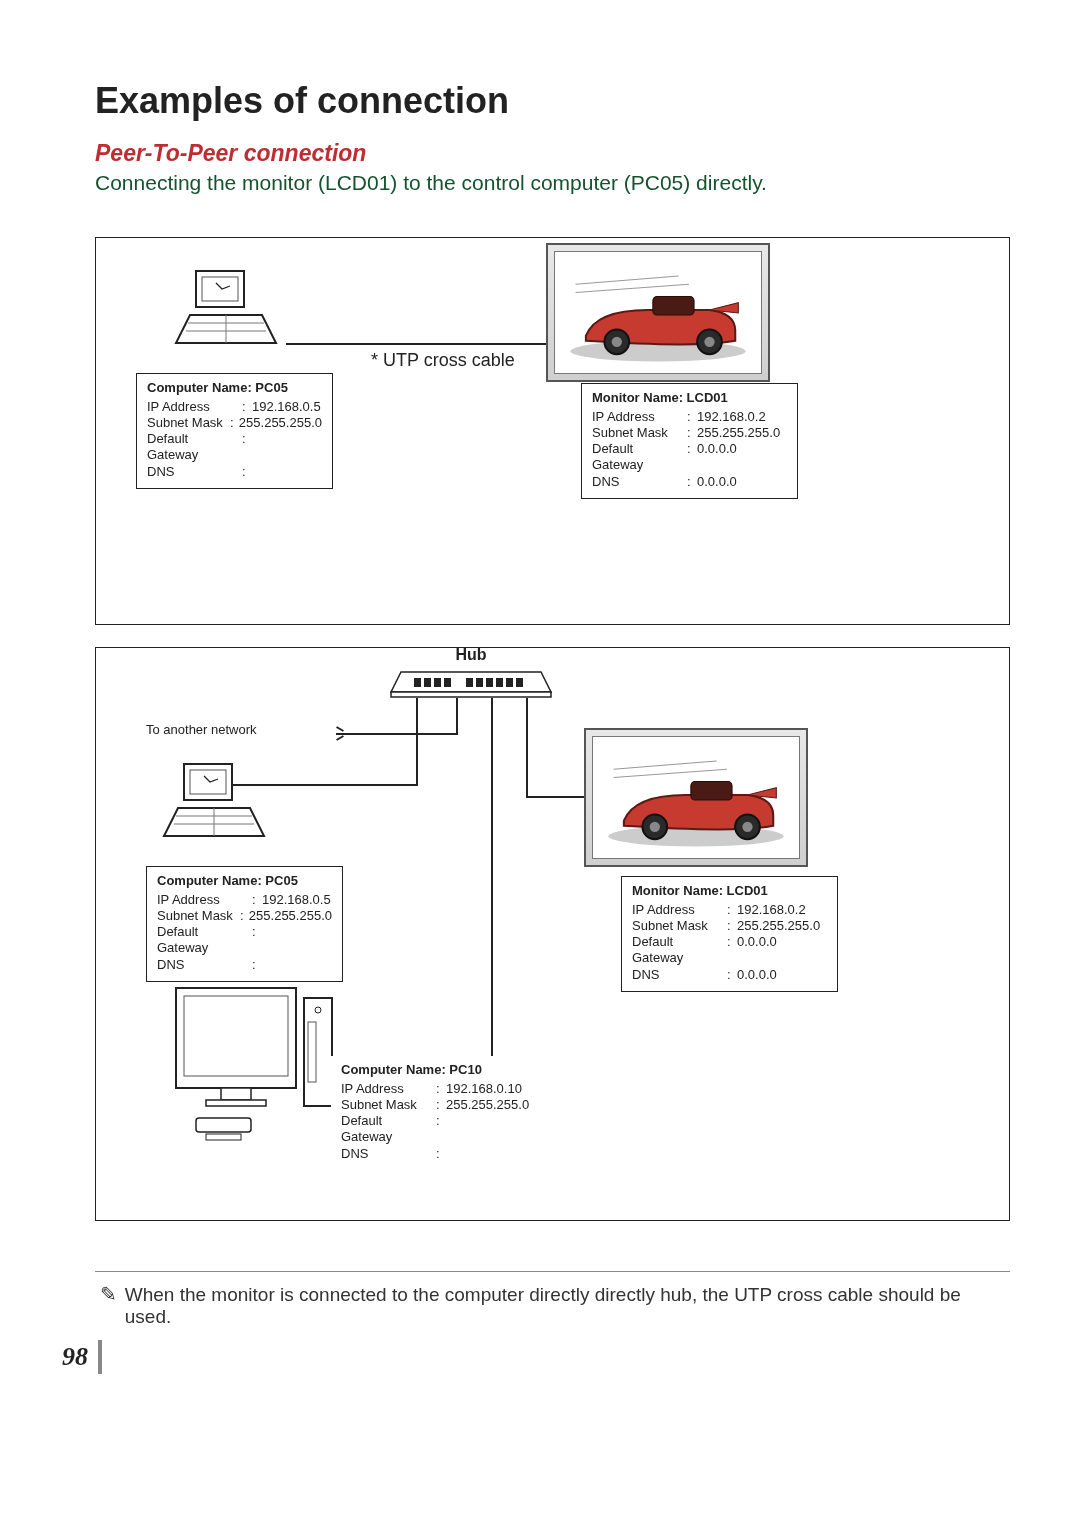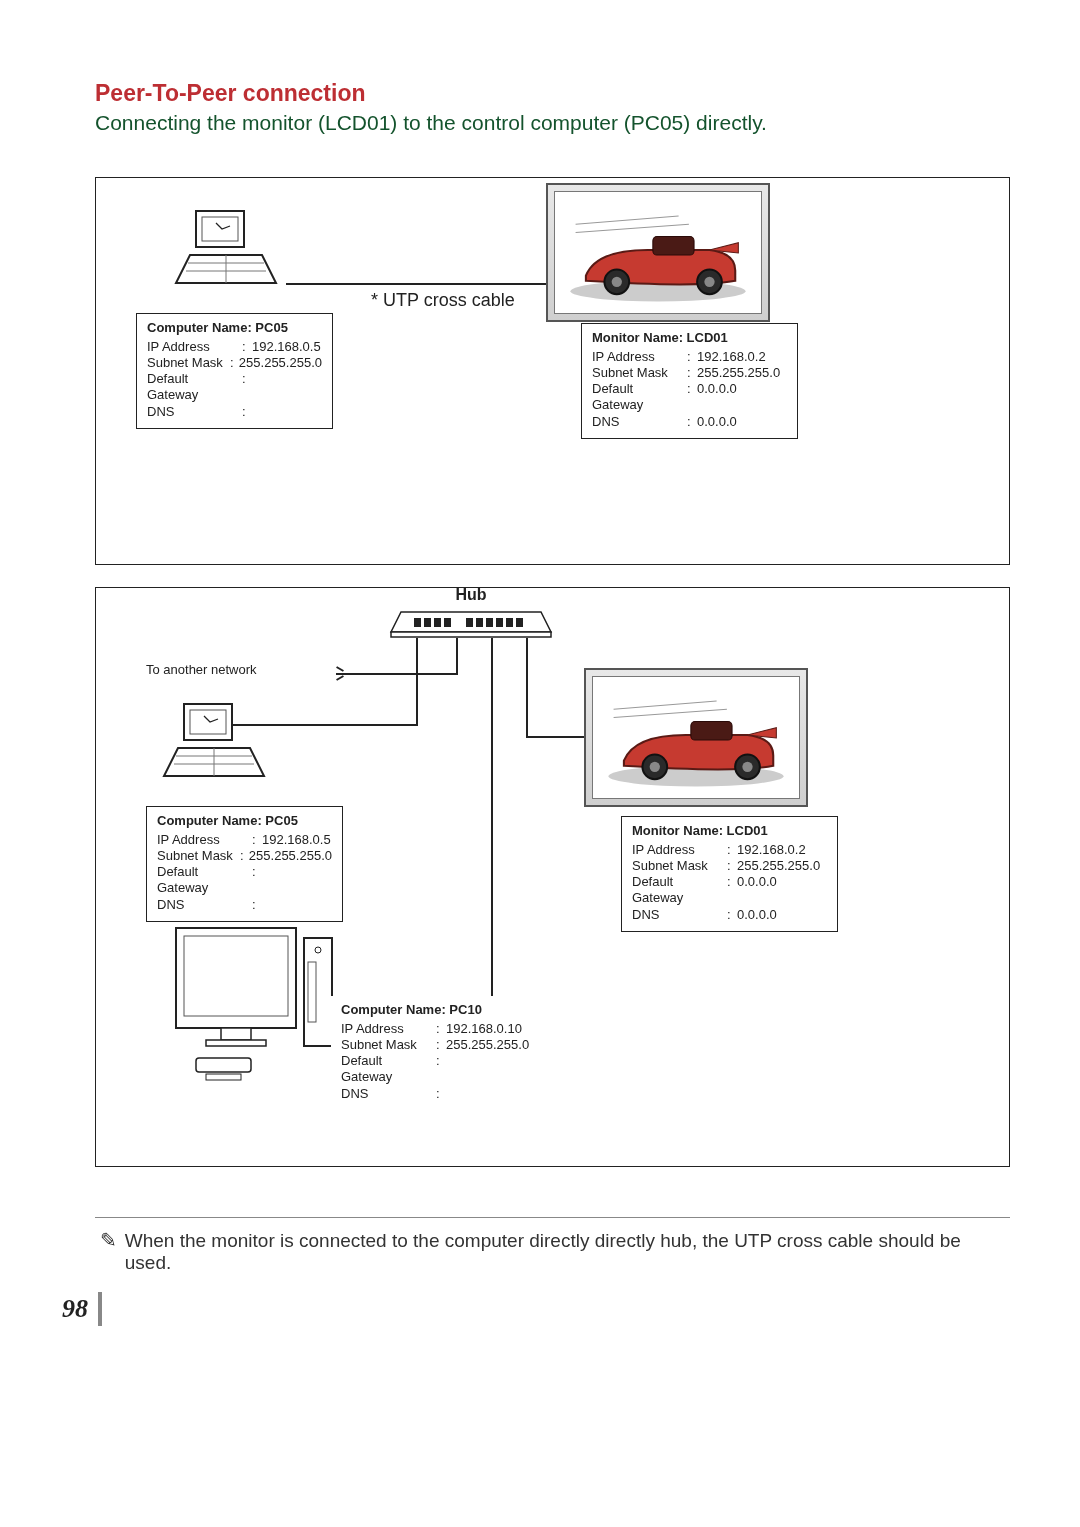--- a/index.html
+++ b/index.html
@@ -24,20 +24,21 @@
     font-family: Arial, Helvetica, sans-serif;
     font-weight: bold;
     font-size: 36px;
     color: #222;
     margin-bottom: 18px;
     margin-top: 0;
   }
   .h2 {
     font-family: Arial, Helvetica, sans-serif;
     font-weight: bold;
+    font-style: italic;
     font-size: 23px;
     color: #BD2E33;
     margin-bottom: 2px;
   }
   .body-text {
     font-family: Arial, Helvetica, sans-serif;
     font-size: 21px;
     color: #14532d;
     line-height: 1.35;
     margin-bottom: 10px;
@@ -47,21 +48,21 @@
   .diagram-box {
     border: 1.5px solid #222;
     margin: 40px 0 22px 0;
     padding: 26px 30px 40px 30px;
     position: relative;
     height: 320px;
   }
   .diagram-box2 {
     border: 1.5px solid #222;
     margin: 18px 0 0 0;
-    padding: 18px 30px 30px 30px;
+    padding: 12px 30px 30px 30px;
     position: relative;
     height: 530px;
   }
 
   .net-box {
     position: absolute;
     border: 1px solid #222;
     background: #fff;
     padding: 6px 10px 8px 10px;
     font-family: Arial, Helvetica, sans-serif;
@@ -118,21 +119,21 @@
     font-family: "Times New Roman", serif;
     font-style: italic;
     font-weight: bold;
     font-size: 26px;
     position: absolute;
     left: 62px;
     border-right: 4px solid #888;
     padding-right: 10px;
     height: 34px;
     line-height: 34px;
-    margin-top: 18px;
+    margin-top: 12px;
   }
 
   
   .abs { position: absolute; }
   .monitor-frame {
     border: 2px solid #555;
     width: 220px; height: 135px;
     background: linear-gradient(#e8e8e8,#cfcfcf);
   }
   .monitor-inner {
@@ -141,20 +142,21 @@
     height: calc(100% - 14px);
     background: #fff;
   }
   .line { position: absolute; background: #222; }
 </style>
 </head>
 <body>
 
 <div class="page">
 
+  <div class="h1">Examples of connection</div>
 
   <div class="h2">Peer-To-Peer connection</div>
   <div class="body-text">Connecting the monitor (LCD01) to the control computer (PC05) directly.</div>
 
   <div class="diagram-box">
 
     <svg class="abs" style="left:70px;top:25px;" width="120" height="100" viewBox="0 0 120 100">
       <rect x="30" y="8" width="48" height="36" fill="#fff" stroke="#222" stroke-width="2"></rect>
       <rect x="36" y="14" width="36" height="24" fill="#fff" stroke="#555"></rect>
       <path d="M50 20 l6 6 l8 -3" stroke="#222" fill="none" stroke-width="1.3"></path>

